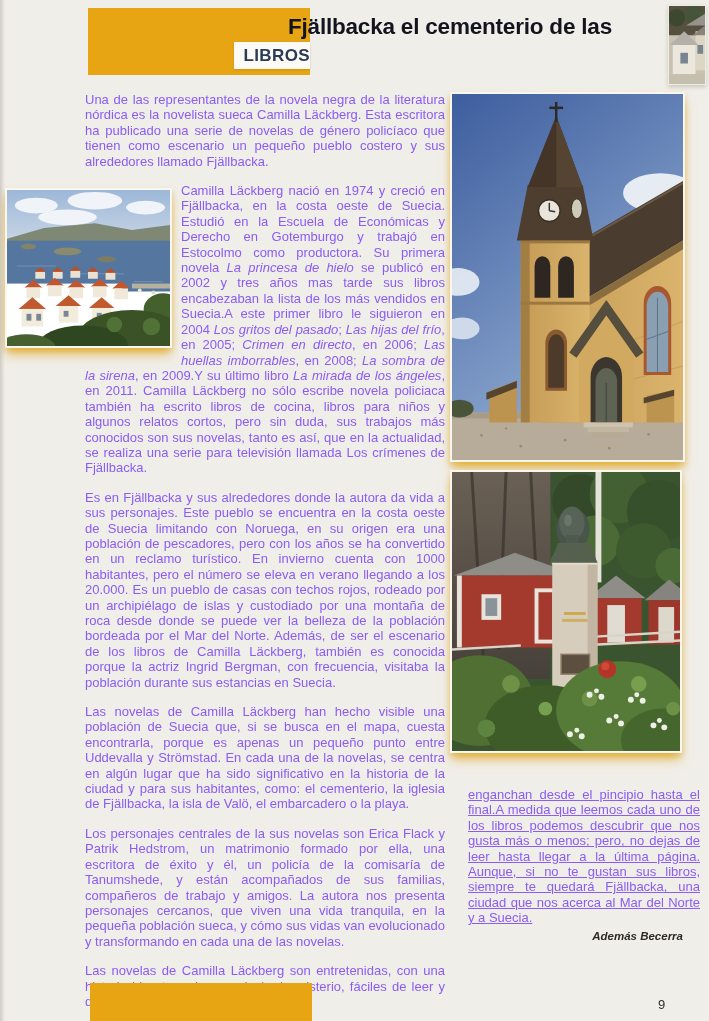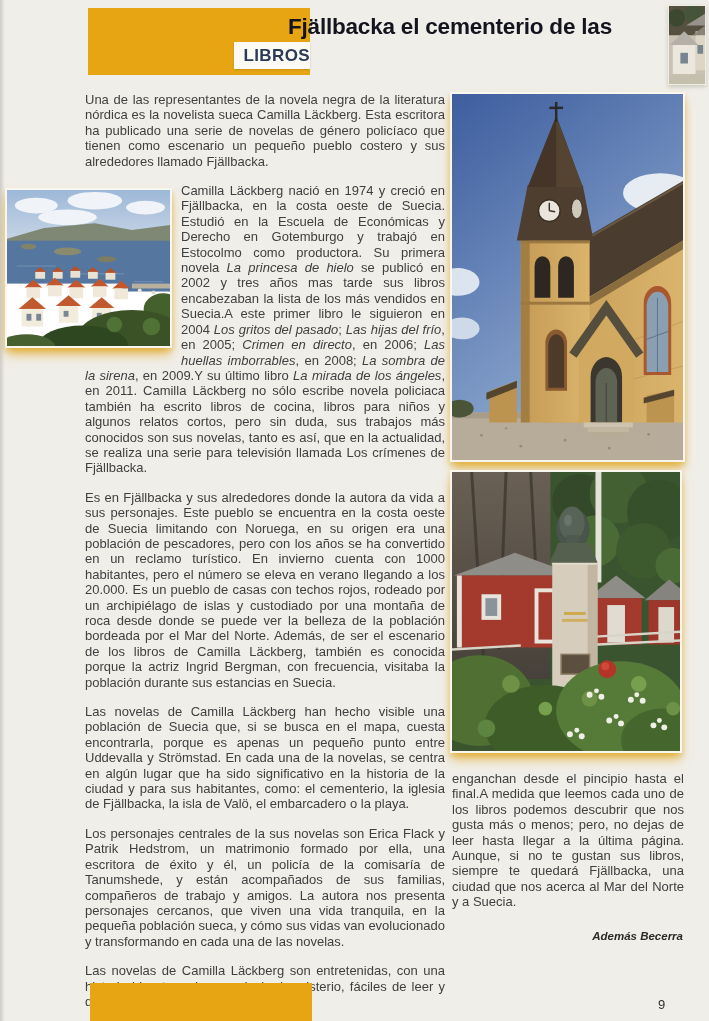--- a/index.html
+++ b/index.html
@@ -23,23 +23,23 @@
           box-shadow:0 8px 10px -2px rgba(222,158,8,.65), 0 3px 5px rgba(222,158,8,.35); }
   .corner-photo{ position:absolute; left:668px; top:5px; width:38px; height:80px; border:1px solid #efece4;
           box-shadow:0 2px 4px rgba(120,110,90,.3); }
   .church-photo{ position:absolute; left:450px; top:92px; width:235px; height:370px; }
   .statue-photo{ position:absolute; left:450px; top:470px; width:232px; height:283px; }
   .coastal-photo{ float:left; display:block; width:167px; height:160px; margin:5px 9px 19px -80px; }
   svg{ display:block; width:100%; height:100%; }
 
   
   .col-left{ position:absolute; left:85px; top:92px; width:360px; }
-  .para{ font-size:13px; line-height:15.4px; text-align:justify; color:#404040;
+  .para{ font-size:13px; line-height:15.4px; text-align:justify; color:#8b5cf6;
          margin-bottom:14px; hyphens:auto; -webkit-hyphens:auto; }
-  .col-right-text{ position:absolute; left:452px; top:771px; width:232px; margin:0; }
+  .col-right-text{ position:absolute; left:452px; top:771px; width:232px; margin:16px;text-decoration:underline; }
   .byline{ position:absolute; right:26px; top:930px; font-size:11.5px; font-weight:bold;
          font-style:italic; color:#2c2a23; }
 
   
   .footer-yellow{ position:absolute; left:90px; top:983px; width:222px; height:38px; background:#e7a514; }
   .page-number{ position:absolute; left:658px; top:997px; font-size:13px; color:#33312a; }
 </style>
 </head>
 <body>
 

